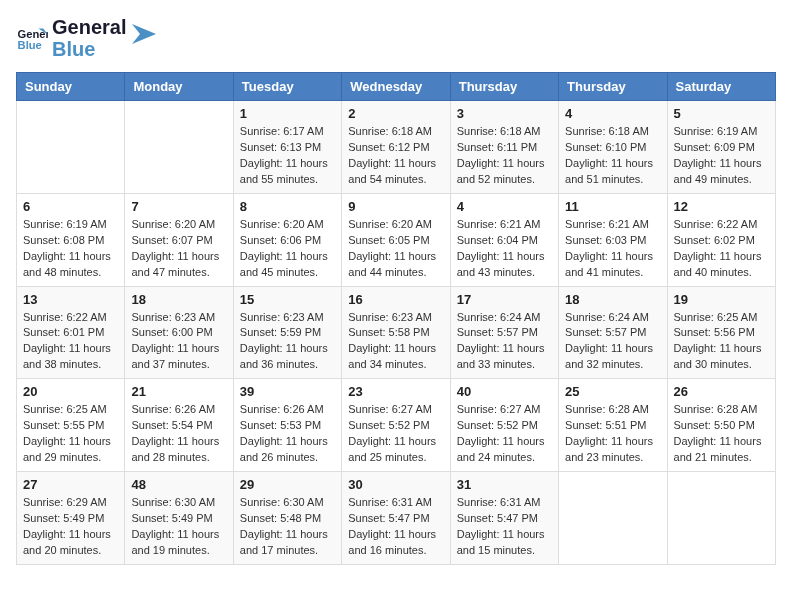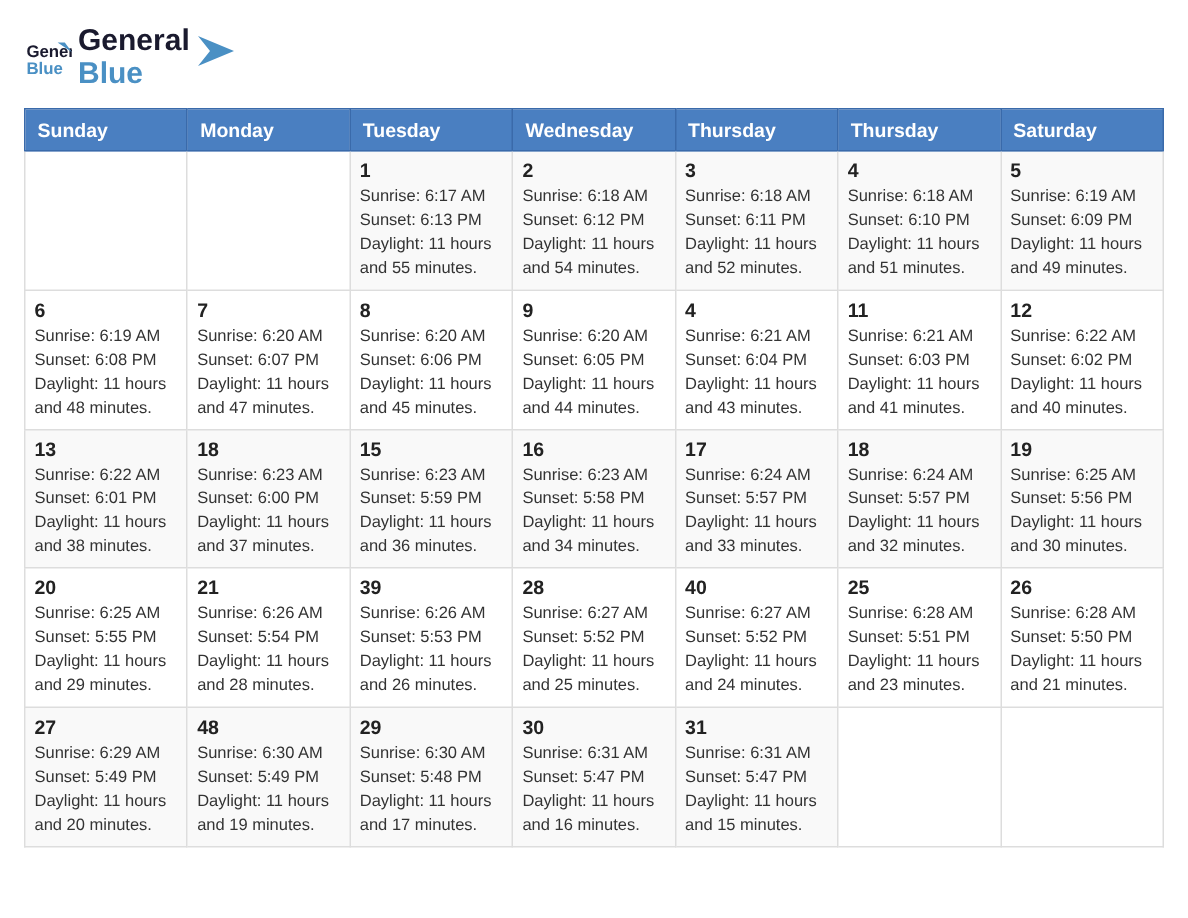--- a/index.html
+++ b/index.html
@@ -208,21 +208,21 @@
         </td>
         <td>
           <span class="day-number">21</span>
           <div class="day-info">Sunrise: 6:26 AM<br>Sunset: 5:54 PM<br>Daylight: 11 hours and 28 minutes.</div>
         </td>
         <td>
           <span class="day-number">39</span>
           <div class="day-info">Sunrise: 6:26 AM<br>Sunset: 5:53 PM<br>Daylight: 11 hours and 26 minutes.</div>
         </td>
         <td>
-          <span class="day-number">28</span>
+          <span class="day-number">23</span>
           <div class="day-info">Sunrise: 6:27 AM<br>Sunset: 5:52 PM<br>Daylight: 11 hours and 25 minutes.</div>
         </td>
         <td>
           <span class="day-number">40</span>
           <div class="day-info">Sunrise: 6:27 AM<br>Sunset: 5:52 PM<br>Daylight: 11 hours and 24 minutes.</div>
         </td>
         <td>
           <span class="day-number">25</span>
           <div class="day-info">Sunrise: 6:28 AM<br>Sunset: 5:51 PM<br>Daylight: 11 hours and 23 minutes.</div>
         </td>

